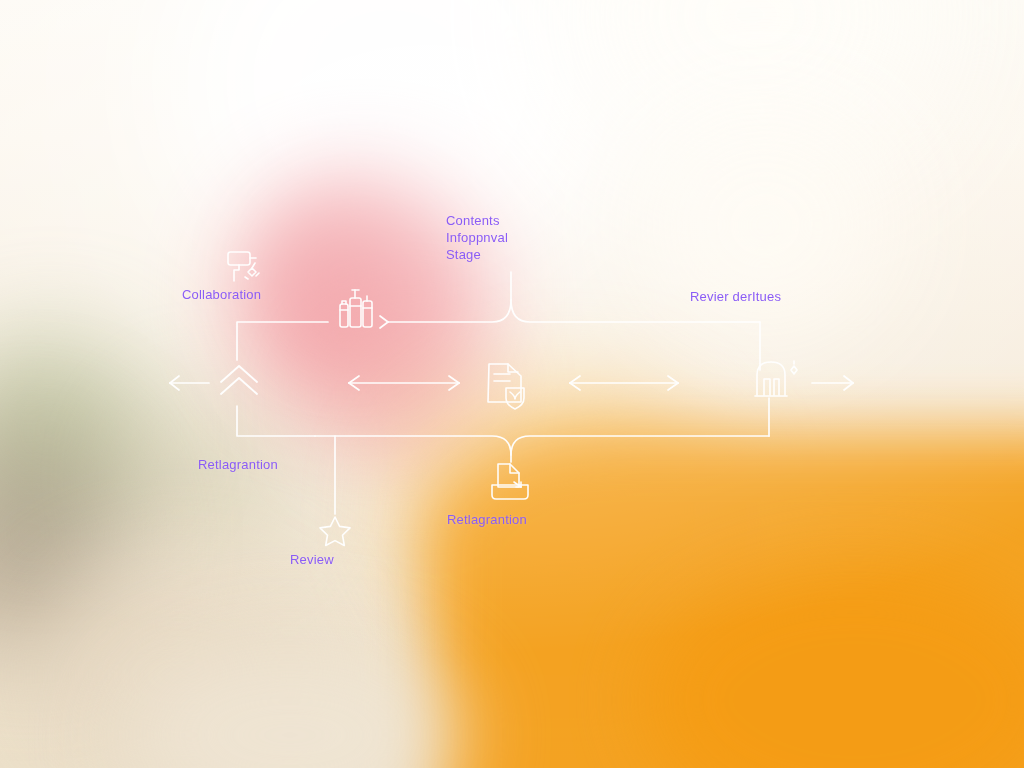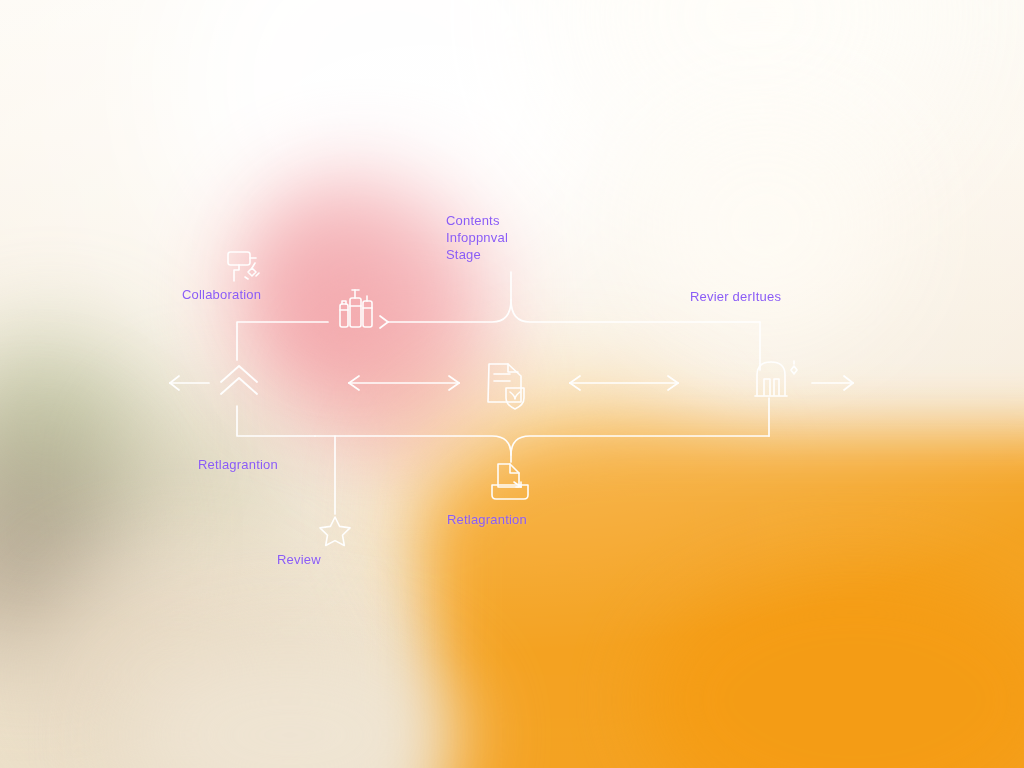--- a/index.html
+++ b/index.html
@@ -364,17 +364,17 @@
     <div class="dg-label softer" style="left:446px; top:212px; width:130px;">Contents
 Infoppnval
 Stage</div>
 
     <div class="dg-label softer" style="left:690px; top:288px; width:140px;">Revier derItues</div>
 
     <div class="dg-label soft" style="left:198px; top:456px; width:122px;">Retlagrantion</div>
 
     <div class="dg-label softer" style="left:447px; top:511px; width:128px;">Retlagrantion</div>
 
-    <div class="dg-label softer" style="left:277px; top:551px; width:90px;">Review</div>
+    <div class="dg-label softer" style="left:290px; top:551px; width:90px;">Review</div>
 
   </div>
 
 </div>
 
 </body></html>

